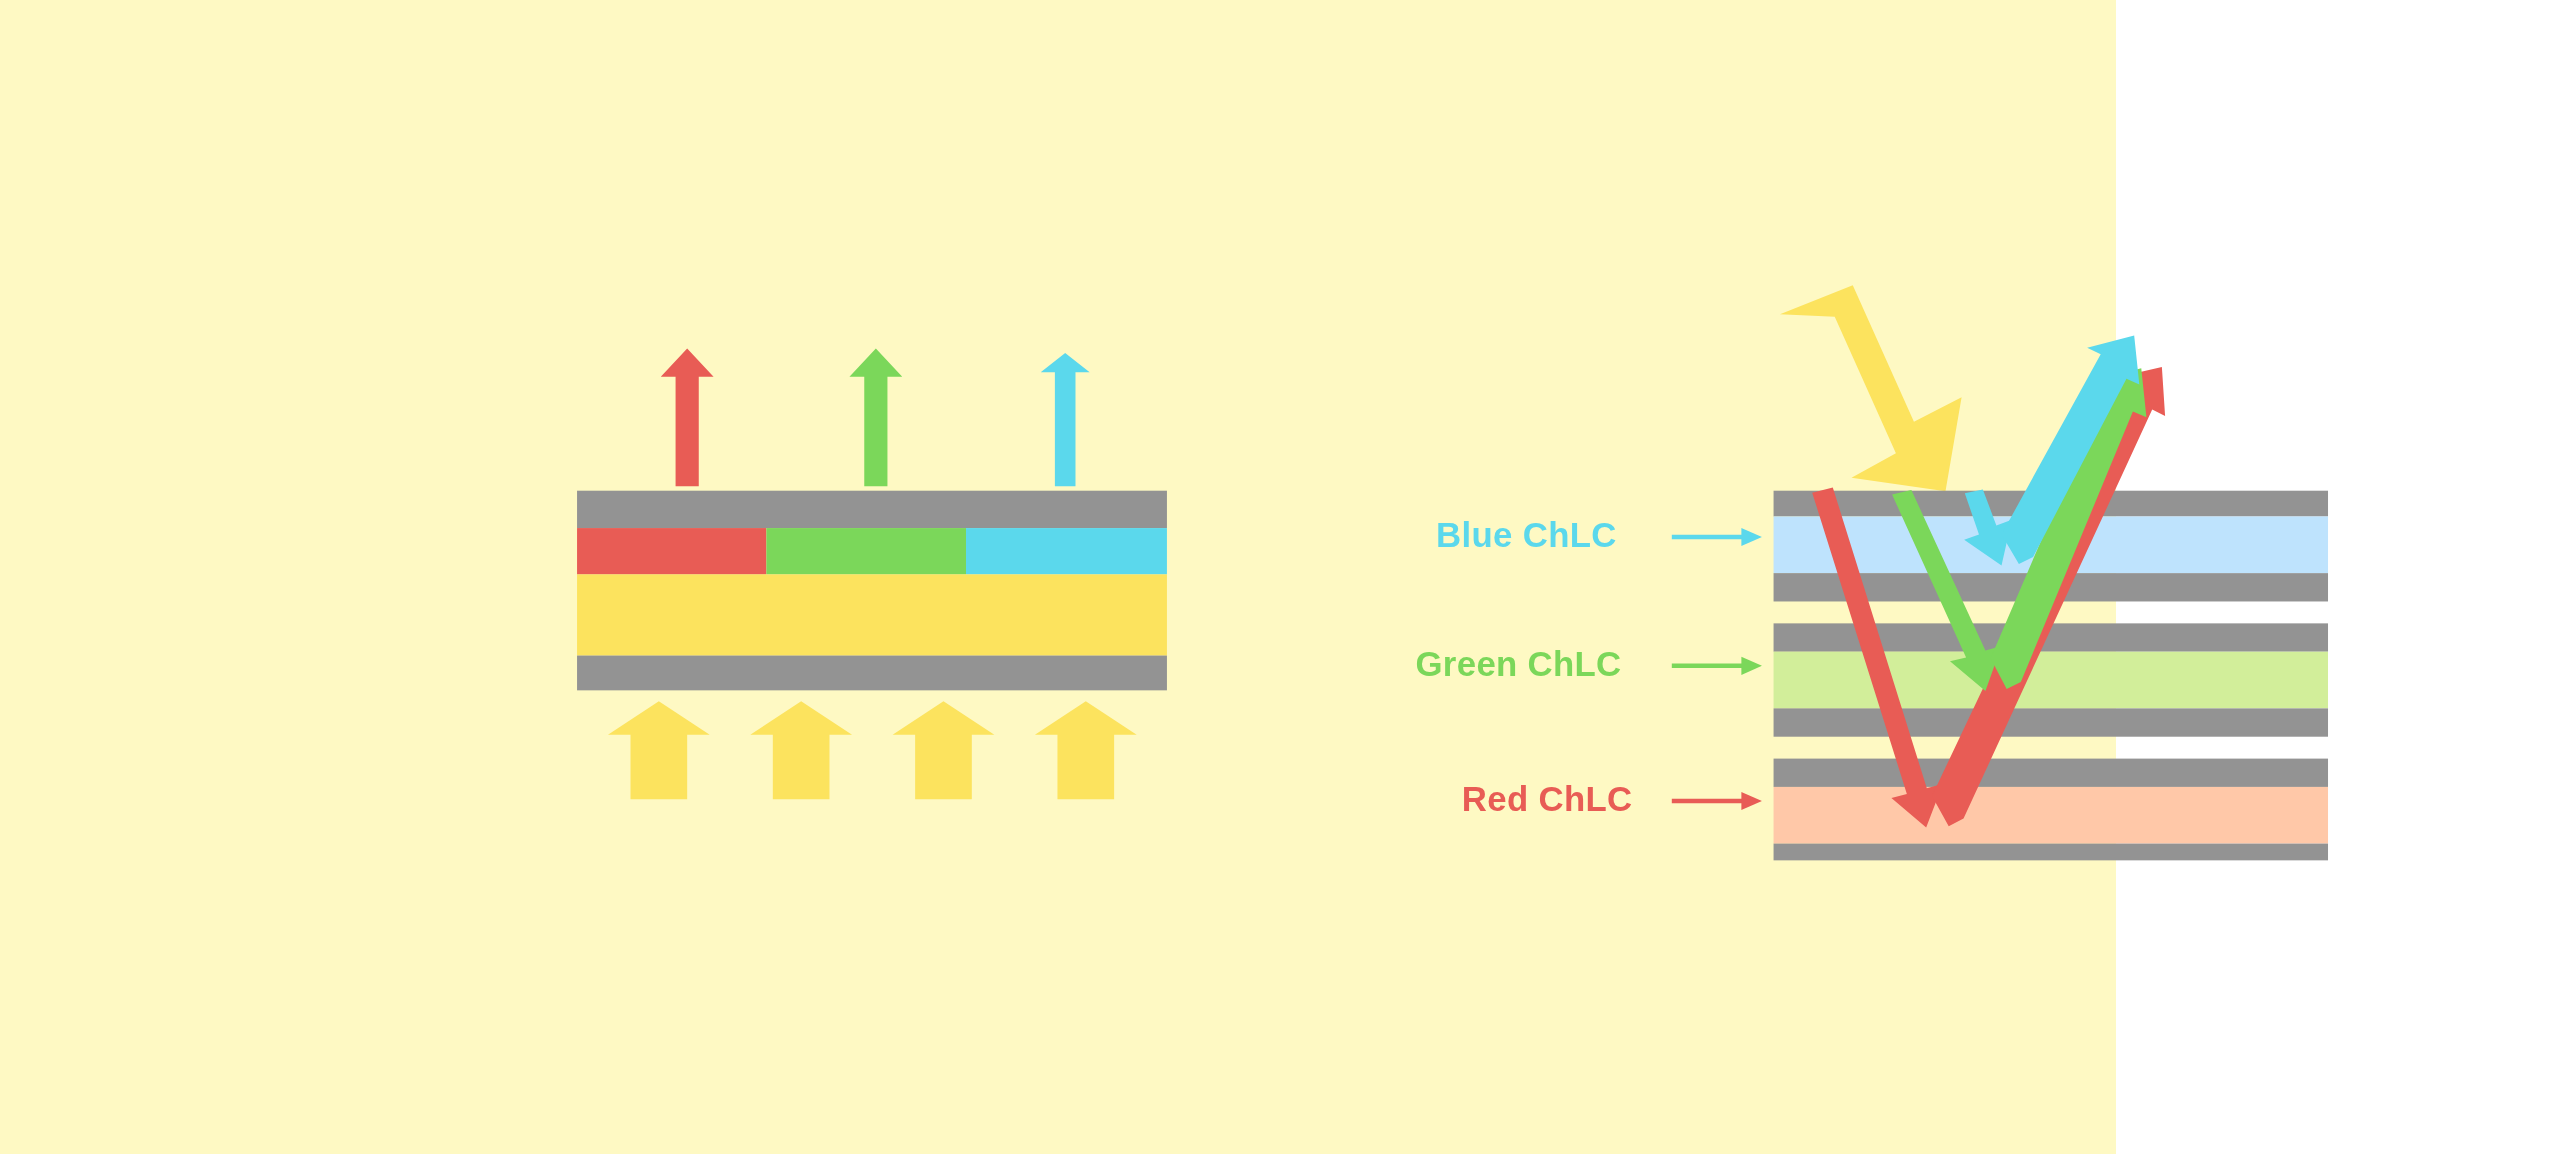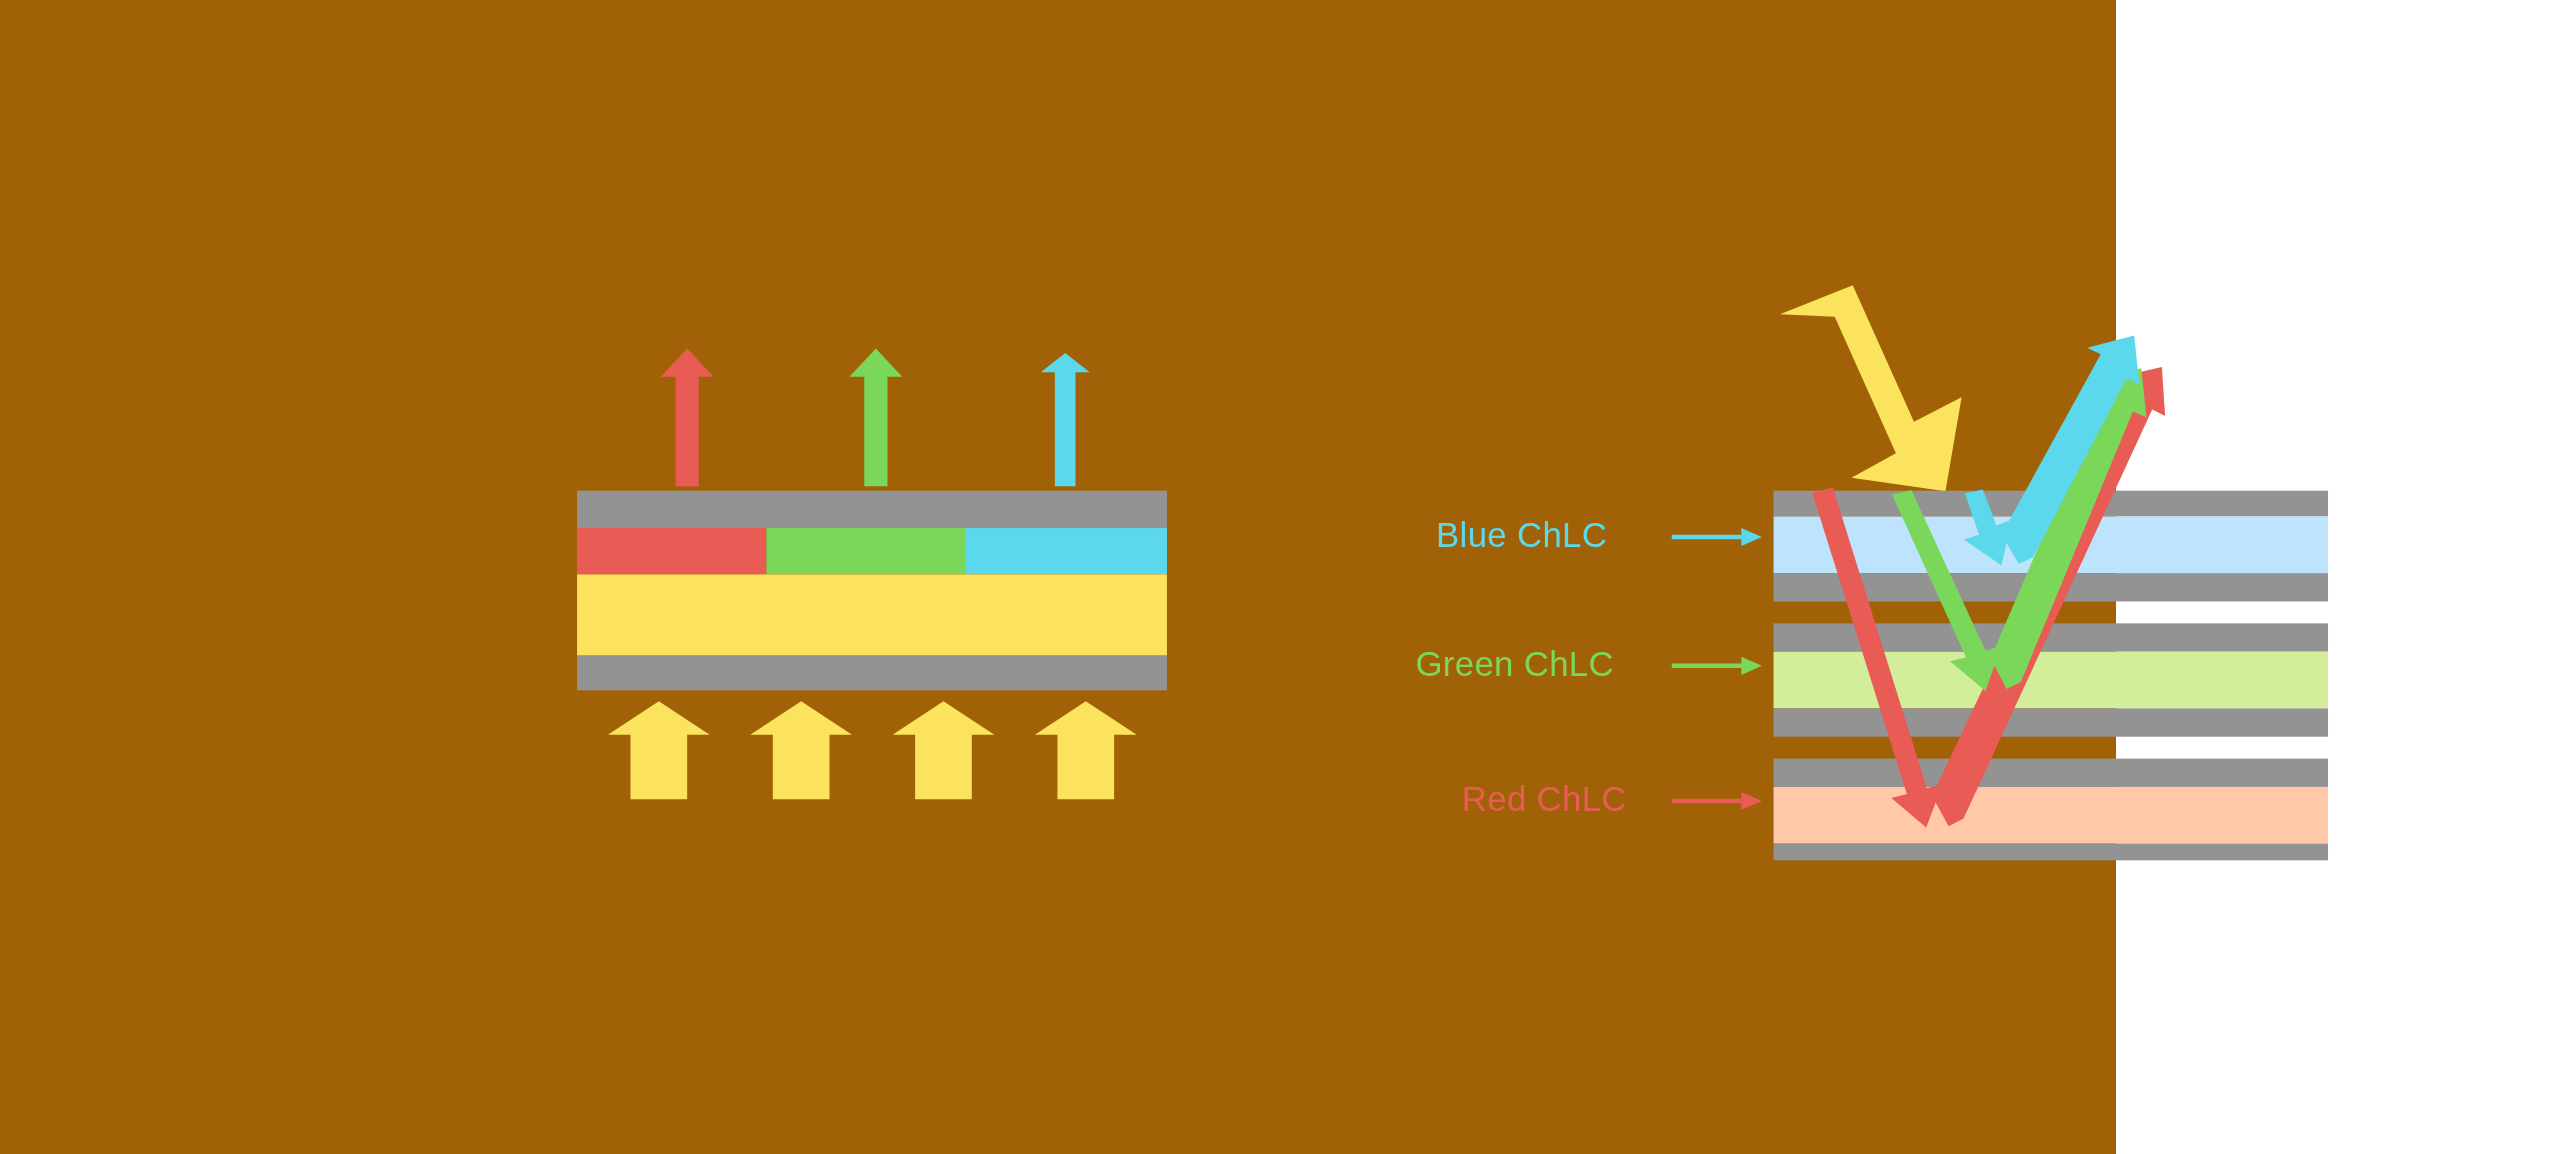--- a/index.html
+++ b/index.html
@@ -6,21 +6,22 @@
   * { margin:0; padding:0; box-sizing:border-box; }
   html, body {
     width:2576px; height:1154px;
     background:#ffffff;
     font-family:"Liberation Sans", sans-serif;
     overflow:hidden;
   }
   #canvas {
     position:relative;
     width:2116px; height:1154px;
-    background:#a16207;
+    background:#fef9c3;
+    font-weight:bold;
   }
   #figure-svg { position:absolute; left:0; top:0; width:2576px; height:1154px; display:block; }
   .lbl {
     font-family:"Liberation Sans", sans-serif;
     font-size:54px;
     letter-spacing:0.5px;
     white-space:pre;
   }
 </style>
 </head>

